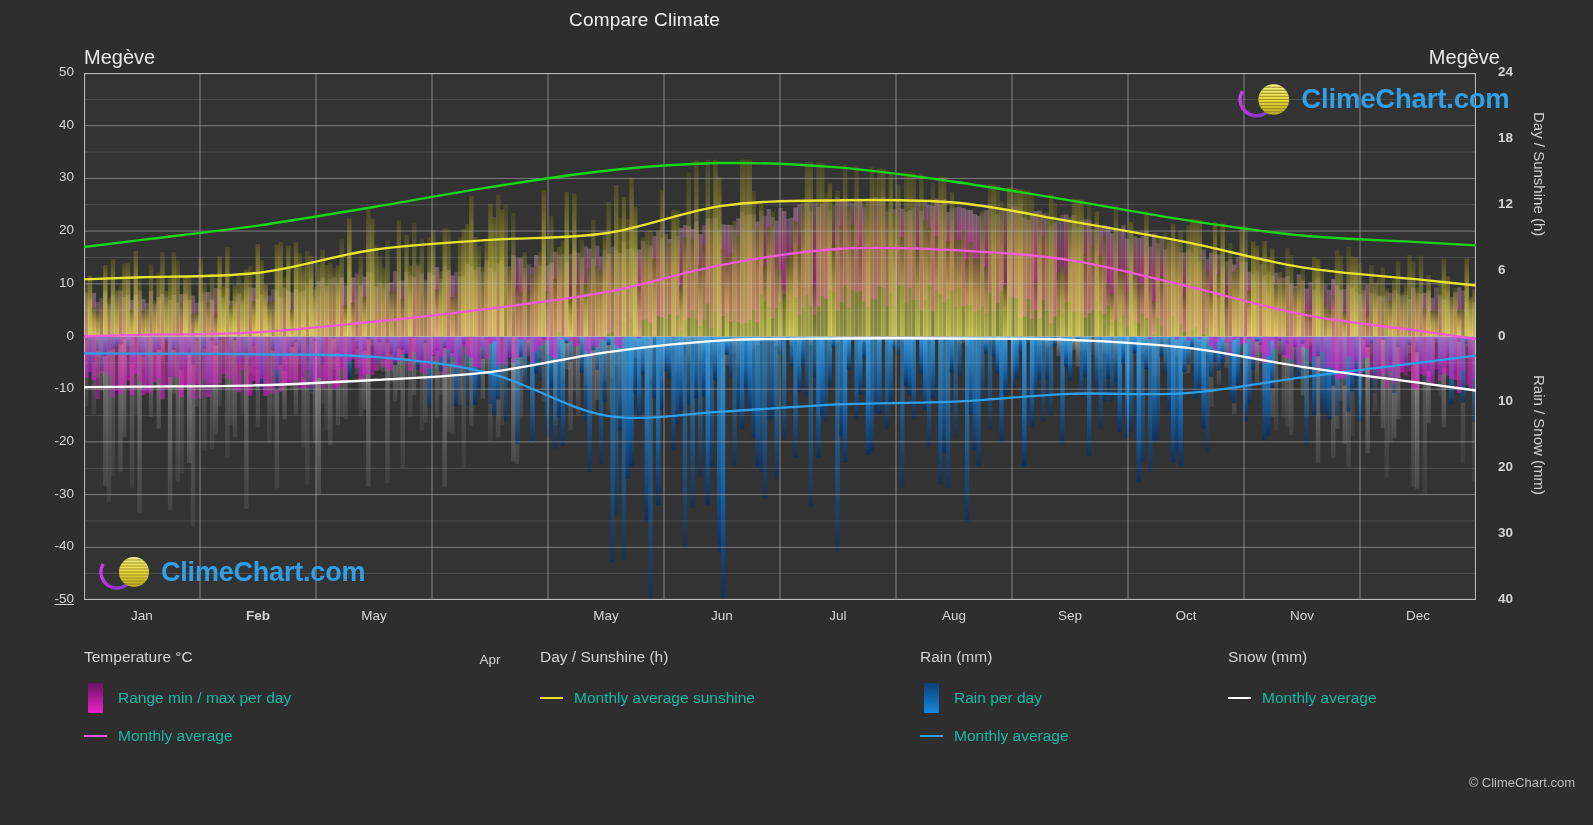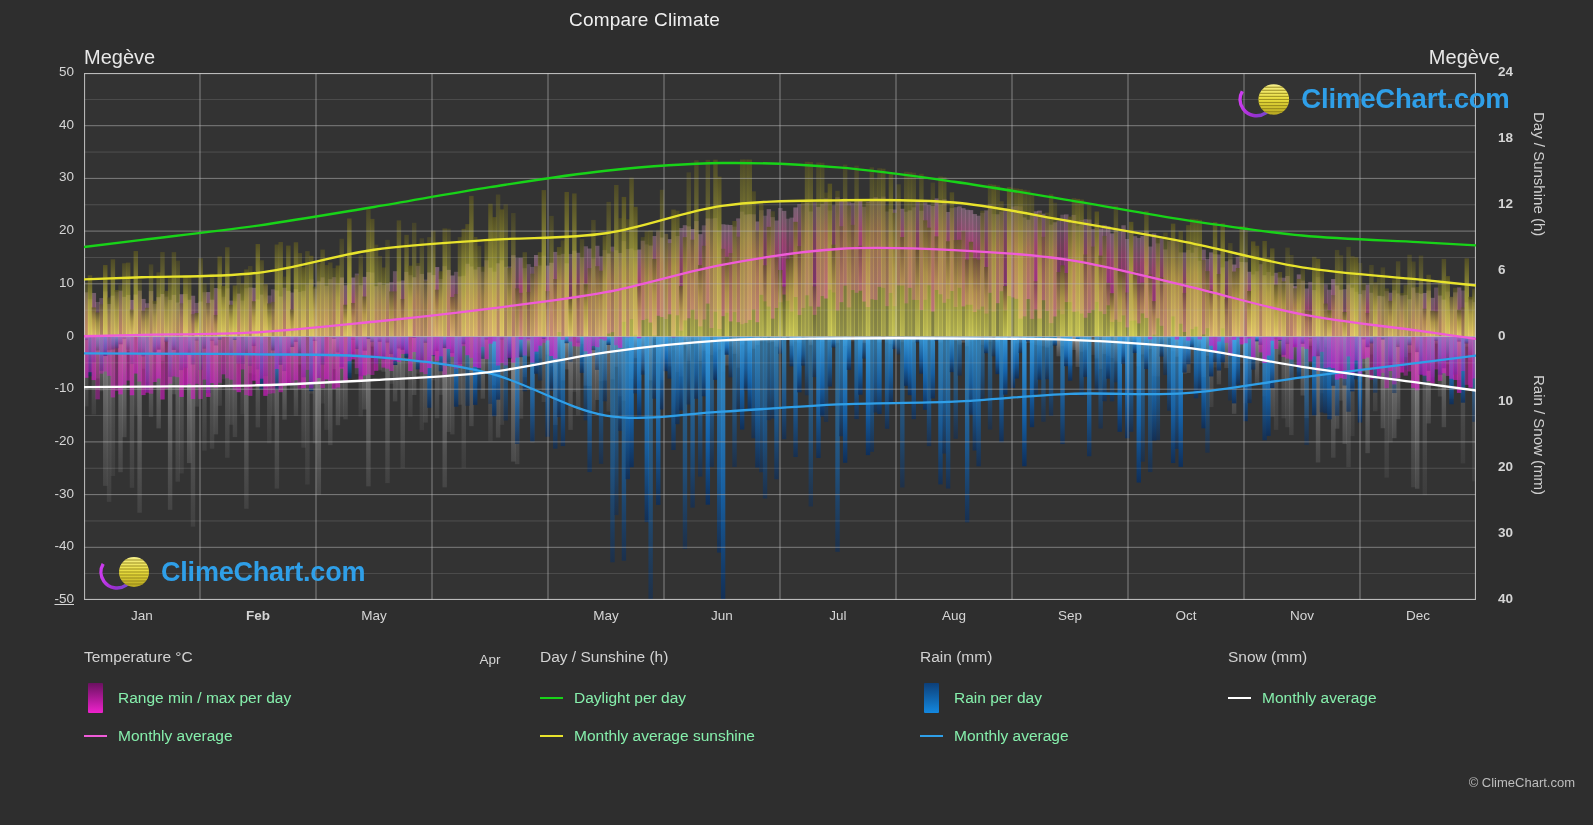--- a/index.html
+++ b/index.html
@@ -24,21 +24,21 @@
   .axis-title{position:absolute;color:#cfcfcf;font-size:15px;white-space:nowrap;}
   .tick-label{position:absolute;font-size:13.5px;color:#d5d5d5;white-space:nowrap;}
   .tick-l{text-align:right;width:46px;}
   .tick-r{text-align:left;width:46px;font-weight:bold;}
   .xtick{position:absolute;font-size:13.5px;color:#d5d5d5;text-align:center;width:80px;}
   
   #legend{position:absolute;left:0;top:648px;width:1593px;height:150px;}
   .lg-col{position:absolute;top:0;}
   .lg-head{font-size:15.5px;color:#d2d2d2;margin-bottom:13px;}
   .lg-row{display:flex;align-items:center;height:38px;}
-  .lg-label{font-size:15.5px;color:#86efac;margin-left:11px;white-space:nowrap;}
+  .lg-label{font-size:15.5px;color:#14b8a6;margin-left:11px;white-space:nowrap;}
   .sw-box{width:15px;height:30px;border-radius:1px;flex:0 0 auto;}
   .sw-line{width:23px;height:0;border-top-width:2px;border-top-style:solid;flex:0 0 auto;margin:0 0 0 0;}
   .sw-slot{width:23px;display:flex;justify-content:center;align-items:center;flex:0 0 auto;}
   .copyright{position:absolute;right:18px;top:775px;font-size:13px;color:#bdbdbd;}
   
   .logo{position:absolute;display:flex;align-items:center;}
   .logo-txt{font-weight:bold;letter-spacing:-.2px;}
 </style>
 </head>
 <body>
@@ -1670,26 +1670,20 @@
           <span class="sw-slot">
             <span class="sw-line" style="border-top-color: rgb(239, 91, 216);"></span>
           </span>
           <span class="lg-label">Monthly average</span>
         </div>
       </div>
       <div class="lg-col" style="left: 540px;">
         <div class="lg-head">Day / Sunshine (h)</div>
         <div class="lg-row">
           <span class="sw-slot">
-            <span class="sw-line" style="border-top-color: rgb(24, 211, 24);"></span>
-          </span>
-          <span class="lg-label">Daylight per day</span>
-        </div>
-        <div class="lg-row">
-          <span class="sw-slot">
             <span class="sw-line" style="border-top-color: rgb(232, 227, 44);"></span>
           </span>
           <span class="lg-label">Monthly average sunshine</span>
         </div>
       </div>
       <div class="lg-col" style="left: 920px;">
         <div class="lg-head">Rain (mm)</div>
         <div class="lg-row">
           <span class="sw-slot">
             <span class="sw-box" style="background: linear-gradient(rgb(13, 63, 120) 0%, rgb(19, 136, 224) 100%);"></span>

